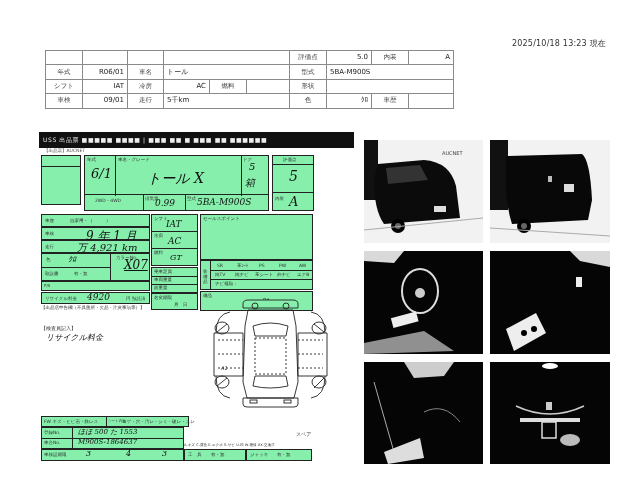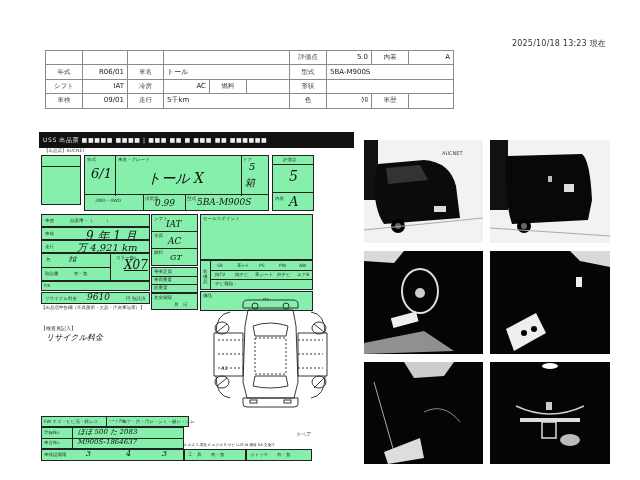--- a/index.html
+++ b/index.html
@@ -148,21 +148,21 @@
     <div class="hand" style="left:82px;top:4px;font-size:12px;text-decoration:underline;">X07</div>
     <div class="rowline" style="top:13px;right:39px;"></div>
     <div class="tiny" style="left:3px;top:17px;">取説書</div>
     <div class="tiny" style="left:32px;top:17px;">有・無</div>
   </div>
   <div class="box" style="left:3px;top:151px;width:107px;height:8px;">
     <div class="tiny" style="left:2px;top:1px;font-size:4px;">P/S</div>
   </div>
   <div class="box" style="left:3px;top:162px;width:107px;height:10px;">
     <div class="tiny" style="left:3px;top:3px;">リサイクル料金</div>
-    <div class="hand" style="left:45px;top:-1px;font-size:9px;">9610</div>
+    <div class="hand" style="left:45px;top:-1px;font-size:9px;">4920</div>
     <div class="tiny" style="left:84px;top:3px;">円 預託済</div>
   </div>
   <div class="tiny" style="left:3px;top:175px;">【出品店申告欄（不具箇所・欠品・注意事項等）】</div>
 
   <div class="box" style="left:113px;top:84px;width:45px;height:50px;">
     <div class="tiny" style="left:2px;top:1px;">シフト</div>
     <div class="hand" style="left:14px;top:4px;font-size:9px;">IAT</div>
     <div class="rowline" style="top:16px;"></div>
     <div class="tiny" style="left:2px;top:18px;">冷房</div>
     <div class="hand" style="left:16px;top:21px;font-size:9px;">AC</div>
@@ -212,21 +212,21 @@
   <div class="box" style="left:3px;top:286px;width:146px;height:9px;">
     <div class="tiny" style="left:2px;top:2px;">FW  キズ・ヒビ石・鉄レス</div>
     <div class="vline" style="left:64px;"></div>
     <div class="tiny" style="left:66px;top:2px;font-size:3.5px;">シート内装</div>
     <div class="tiny" style="left:80px;top:2px;">コゲ・穴・汚レ・シミ・破レ・スレ</div>
   </div>
 
   <div class="box" style="left:3px;top:297px;width:141px;height:20px;">
     <div class="tiny" style="left:2px;top:2px;">登録No.</div>
     <div class="vline" style="left:30px;"></div>
-    <div class="hand" style="left:36px;top:-1px;font-size:7px;">ほほ 500 た 2083</div>
+    <div class="hand" style="left:36px;top:-1px;font-size:7px;">ほほ 500 た 1553</div>
     <div class="rowline" style="top:10px;"></div>
     <div class="tiny" style="left:2px;top:12px;">車台No.</div>
     <div class="hand" style="left:36px;top:10px;font-size:7px;">M900S-1864637</div>
   </div>
   <div class="box" style="left:3px;top:319px;width:141px;height:10px;">
     <div class="tiny" style="left:2px;top:2px;">車検証期限</div>
     <div class="hand" style="left:44px;top:-1px;font-size:8px;">3</div>
     <div class="hand" style="left:84px;top:-1px;font-size:8px;">4</div>
     <div class="hand" style="left:120px;top:-1px;font-size:8px;">3</div>
   </div>

